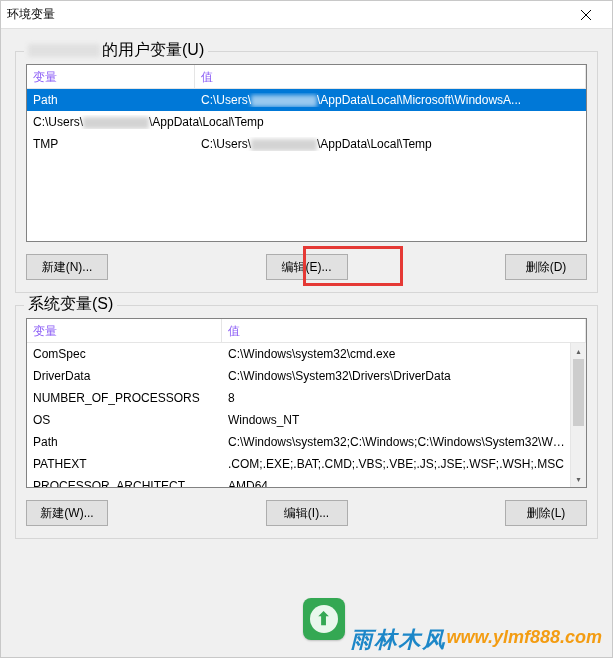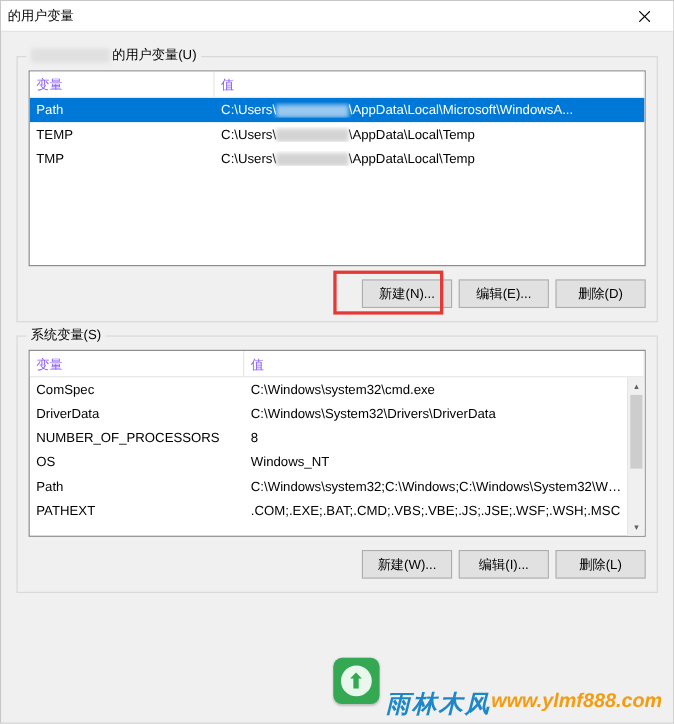--- a/index.html
+++ b/index.html
@@ -51,21 +51,21 @@
     padding: 12px 10px 12px 10px;
     margin-bottom: 12px;
     position: relative;
   }
   .group-title {
     position: absolute;
     top: -9px;
     left: 8px;
     background: #f0f0f0;
     padding: 0 4px;
-    font-size: 12px;
+    font-size: 16px;
     line-height: 14px;
   }
   .blur {
     display: inline-block;
     width: 72px;
     height: 13px;
     background: #e0e0e0;
     border-radius: 2px;
     filter: blur(2px);
     vertical-align: middle;
@@ -122,22 +122,22 @@
     height: 12px;
     background: rgba(200,200,200,0.8);
     filter: blur(2px);
     vertical-align: middle;
   }
   .selected .blur-cell {
     background: rgba(255,255,255,0.6);
   }
   .btn-row {
     display: flex;
-    justify-content: flex-end;
-    gap: 6px;
+    justify-content: space-between;
+    gap: 16px;
     margin-top: 12px;
   }
   .btn {
     min-width: 82px;
     height: 26px;
     border: 1px solid #adadad;
     background: #e1e1e1;
     font-size: 12px;
     color: #000;
     padding: 0 10px;
@@ -239,21 +239,21 @@
     color: #f39c12;
     font-style: italic;
   }
 </style>
 </head>
 <body>
 
 <div class="window">
 
   <div class="titlebar">
-    <span class="title">的用户变量</span>
+    <span class="title">环境变量</span>
     <div class="close-btn">
       <svg width="10" height="10" viewBox="0 0 10 10">
         <line x1="0" y1="0" x2="10" y2="10" stroke="#000" stroke-width="1"></line>
         <line x1="10" y1="0" x2="0" y2="10" stroke="#000" stroke-width="1"></line>
       </svg>
     </div>
   </div>
 
   <div class="content">
 
@@ -267,21 +267,20 @@
           <div class="lv-header">
             <div class="col col-name">变量</div>
             <div class="col col-val">值</div>
           </div>
           <div class="lv-body" id="user-body">
               <div class="lv-row selected">
                 <div class="cell col-name">Path</div>
                 <div class="cell col-val"><span>C:\Users\</span><span class="blur-cell"></span><span>\AppData\Local\Microsoft\WindowsA...</span></div>
               </div>
               <div class="lv-row">
-                <div class="cell col-name">TEMP</div>
                 <div class="cell col-val"><span>C:\Users\</span><span class="blur-cell"></span><span>\AppData\Local\Temp</span></div>
               </div>
               <div class="lv-row">
                 <div class="cell col-name">TMP</div>
                 <div class="cell col-val"><span>C:\Users\</span><span class="blur-cell"></span><span>\AppData\Local\Temp</span></div>
               </div>
             </div>
         </div>
       </div>
 
@@ -319,20 +318,24 @@
                 <div class="cell col-name2">OS</div>
                 <div class="cell col-val" style="padding-right: 18px;">Windows_NT</div>
               </div>
               <div class="lv-row">
                 <div class="cell col-name2">Path</div>
                 <div class="cell col-val" style="padding-right: 18px;">C:\Windows\system32;C:\Windows;C:\Windows\System32\Wb...</div>
               </div>
               <div class="lv-row">
                 <div class="cell col-name2">PATHEXT</div>
                 <div class="cell col-val" style="padding-right: 18px;">.COM;.EXE;.BAT;.CMD;.VBS;.VBE;.JS;.JSE;.WSF;.WSH;.MSC</div>
+              </div>
+              <div class="lv-row">
+                <div class="cell col-name2">PROCESSOR_ARCHITECT...</div>
+                <div class="cell col-val" style="padding-right: 18px;">AMD64</div>
               </div>
             </div>
           <div class="scrollbar-v">
             <div class="sb-btn">▴</div>
             <div class="sb-track">
               <div class="sb-thumb"></div>
             </div>
             <div class="sb-btn">▾</div>
           </div>
         </div>

